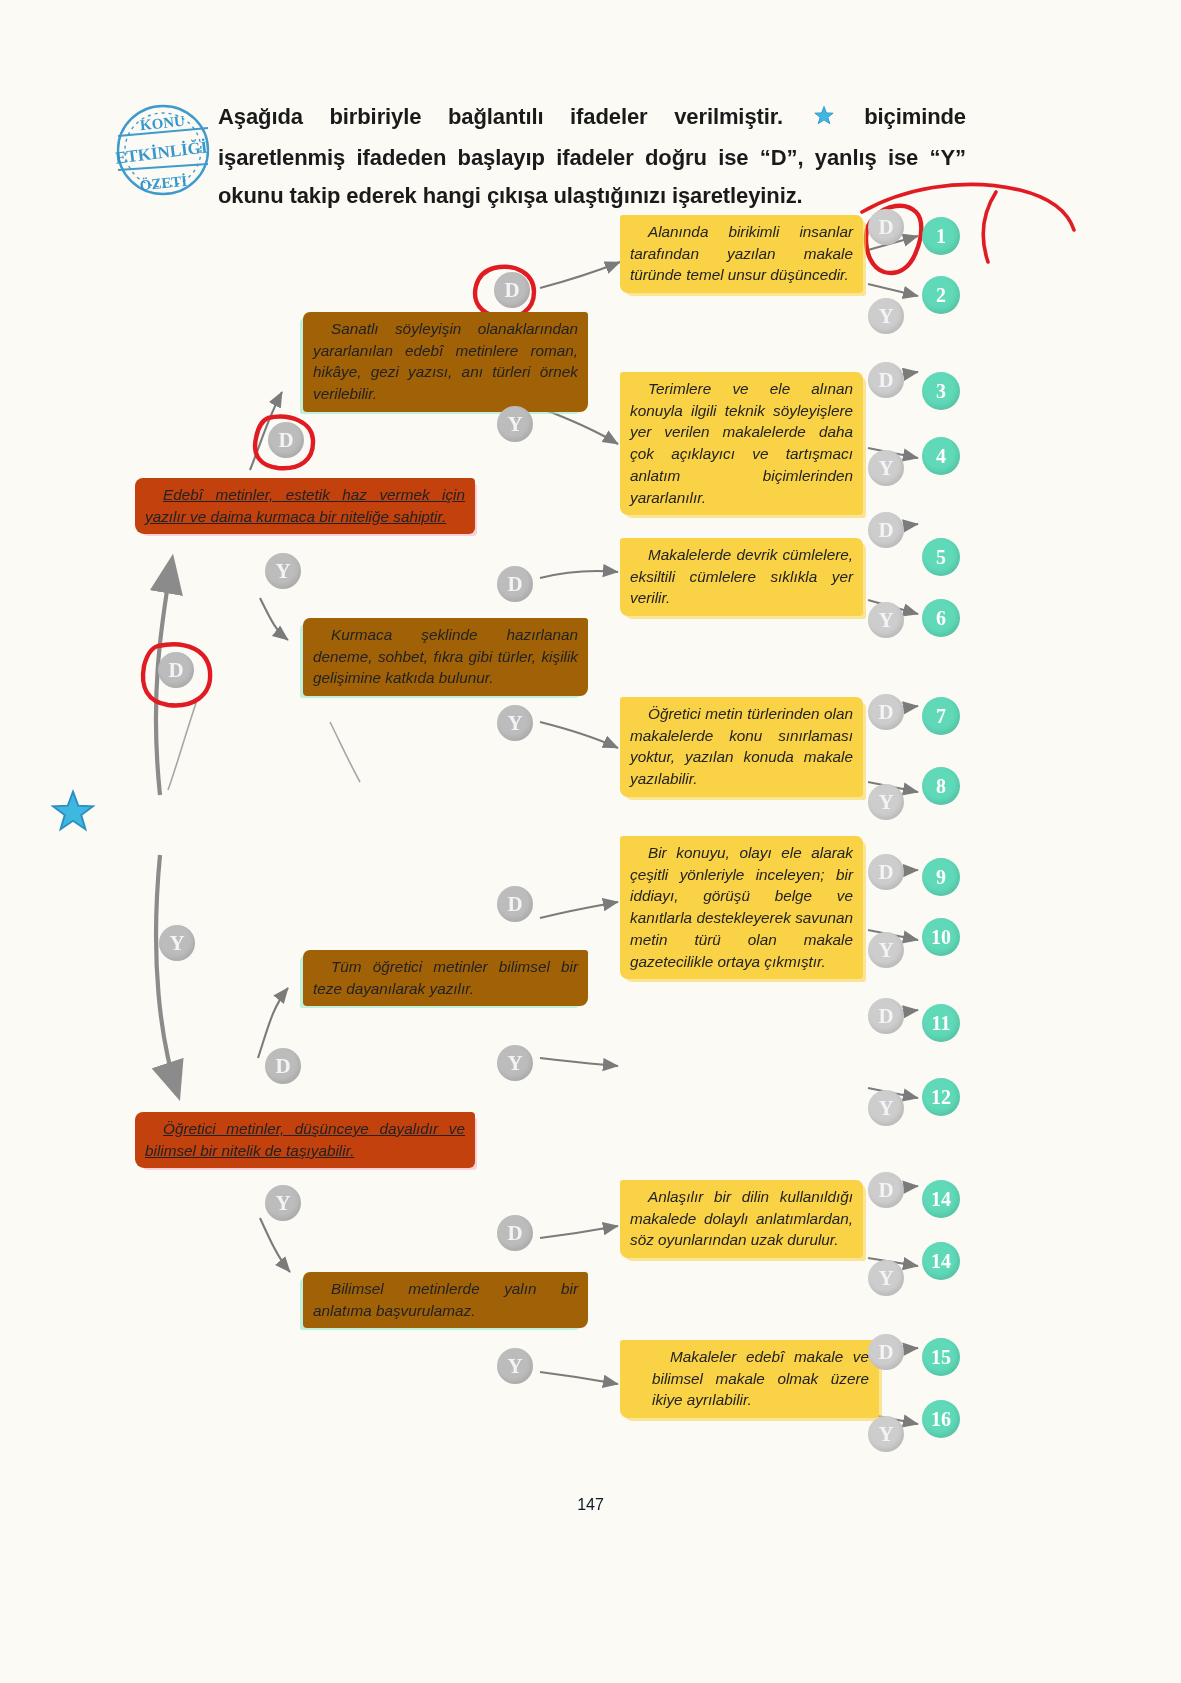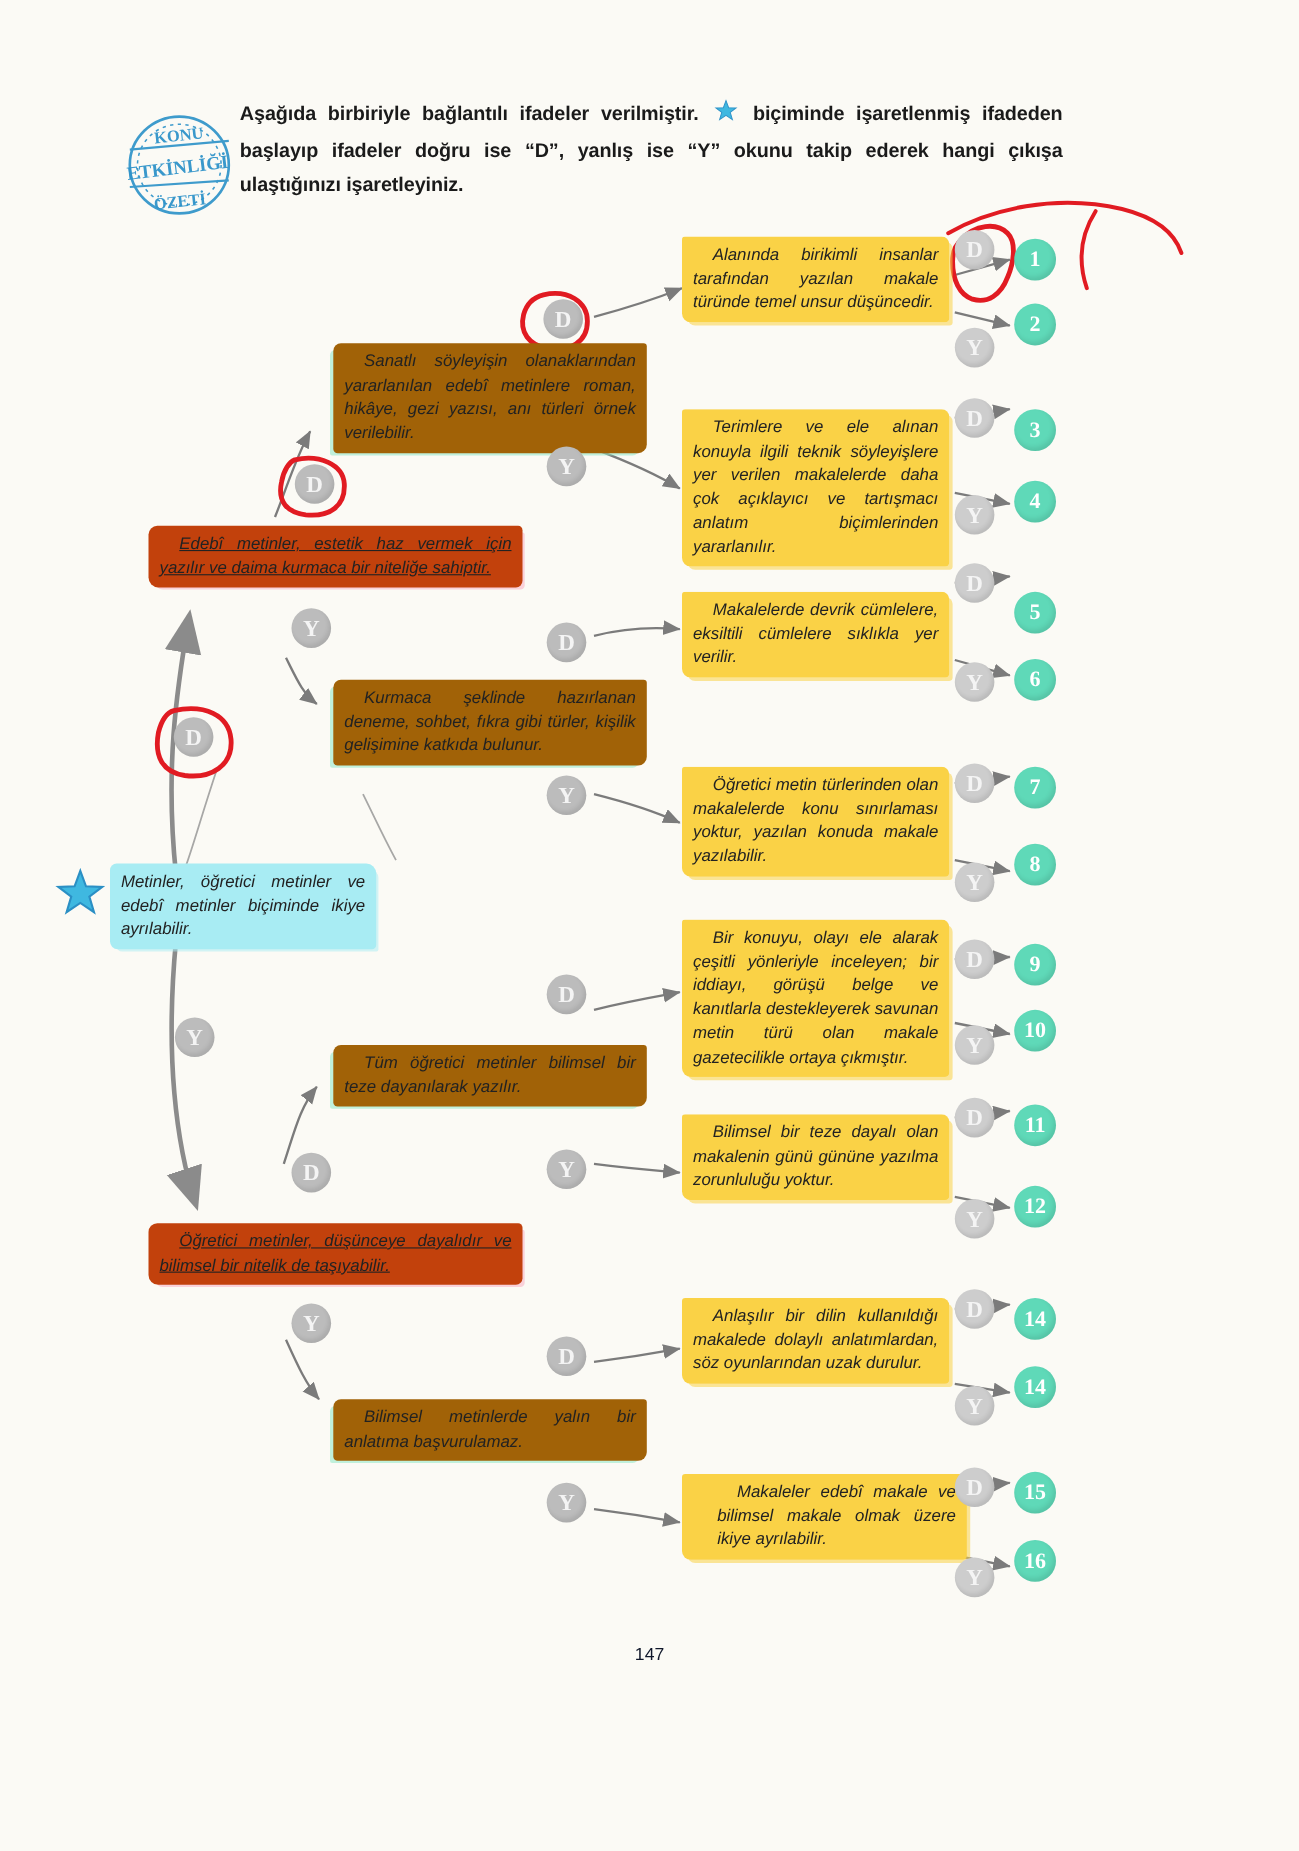--- a/index.html
+++ b/index.html
@@ -26,23 +26,23 @@
     left: 104px;
     top: 98px;
     width: 118px;
     height: 104px;
   }
   .stamp svg { display: block; }
 
   .intro {
     position: absolute;
     left: 218px;
-    top: 88px;
+    top: 98px;
     width: 748px;
-    font-size: 18px;
+    font-size: 22px;
     font-weight: bold;
     color: #1a1a1a;
     line-height: 1.72;
     text-align: justify;
     letter-spacing: -0.1px;
   }
   .intro .star-inline {
     display: inline-block;
     vertical-align: -3px;
     margin: 0 3px;
@@ -261,23 +261,20 @@
       <path d="M996,192 C982,214 980,238 988,262" stroke-width="3.6"></path>
     </g>
   </svg>
 
   <div class="star-main">
     <svg width="46" height="46" viewBox="0 0 24 24">
       <path d="M12 1.4 L14.7 8.7 L22.4 9.0 L16.3 13.6 L18.5 21.0 L12 16.6 L5.5 21.0 L7.7 13.6 L1.6 9.0 L9.3 8.7 Z" fill="#3fb8e0" stroke="#2b8fc4" stroke-width="1"></path>
     </svg>
   </div>
 
-  <div class="note blue" style="left:100px; top:785px; width:242px;">
-    <span>Metinler, öğretici metinler ve edebî metinler biçiminde ikiye ayrılabilir.</span>
-  </div>
 
   <div class="note green" style="left:303px; top:312px; width:285px;">
     <span class="indent"></span><span>Sanatlı söyleyişin olanaklarından yararlanılan edebî metinlere roman, hikâye, gezi yazısı, anı türleri örnek verilebilir.</span>
   </div>
 
   <div class="note pink" style="left:135px; top:478px; width:340px;">
     <span class="indent"></span><span>Edebî metinler, estetik haz vermek için yazılır ve daima kurmaca bir niteliğe sahiptir.</span>
   </div>
 
   <div class="note green" style="left:303px; top:618px; width:285px;">
@@ -309,23 +306,20 @@
   </div>
 
   <div class="note yellow" style="left:620px; top:697px; width:243px;">
     <span class="indent"></span><span>Öğretici metin türlerinden olan makalelerde konu sınırlaması yoktur, yazılan konuda makale yazılabilir.</span>
   </div>
 
   <div class="note yellow" style="left:620px; top:836px; width:243px;">
     <span class="indent"></span><span>Bir konuyu, olayı ele alarak çeşitli yönleriyle inceleyen; bir iddiayı, görüşü belge ve kanıtlarla destekleyerek savunan metin türü olan makale gazetecilikle ortaya çıkmıştır.</span>
   </div>
 
-  <div class="note yellow" style="left:620px; top:1013px; width:243px;">
-    <span class="indent"></span><span>Bilimsel bir teze dayalı olan makalenin günü gününe yazılma zorunluluğu yoktur.</span>
-  </div>
 
   <div class="note yellow" style="left:620px; top:1180px; width:243px;">
     <span class="indent"></span><span>Anlaşılır bir dilin kullanıldığı makalede dolaylı anlatımlardan, söz oyunlarından uzak durulur.</span>
   </div>
 
   <div class="note yellow" style="left:620px; top:1340px; width:259px;padding-left:32px;">
     <span class="indent"></span><span>Makaleler edebî makale ve bilimsel makale olmak üzere ikiye ayrılabilir.</span>
   </div>
 
   <div class="dy" style="left:494px; top:272px;">

